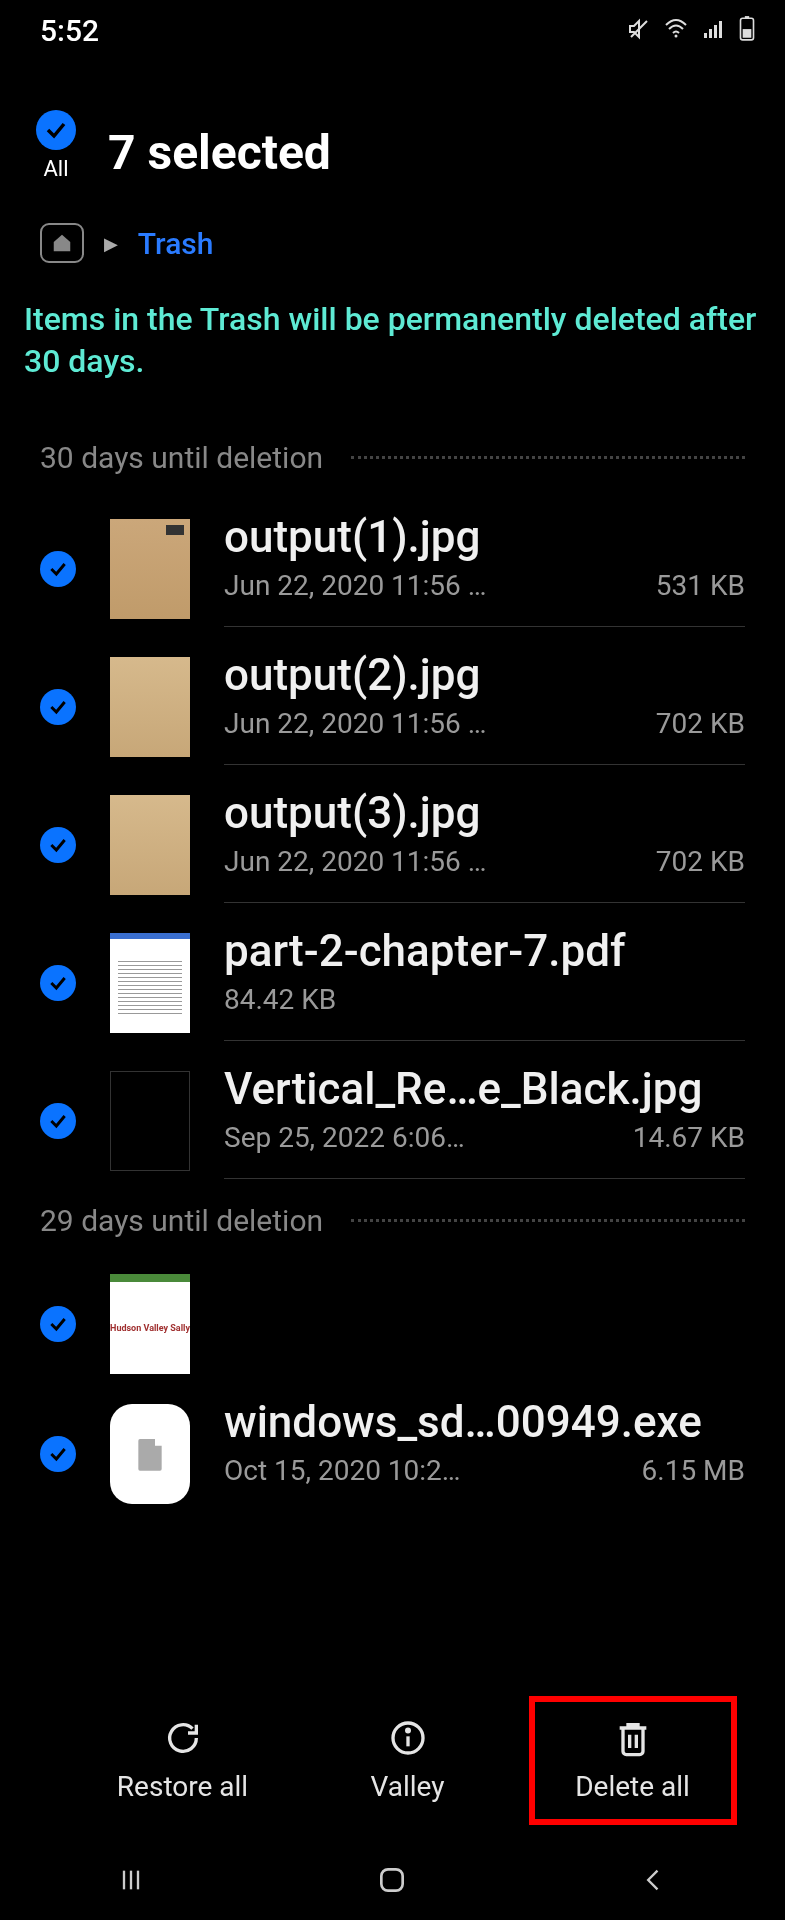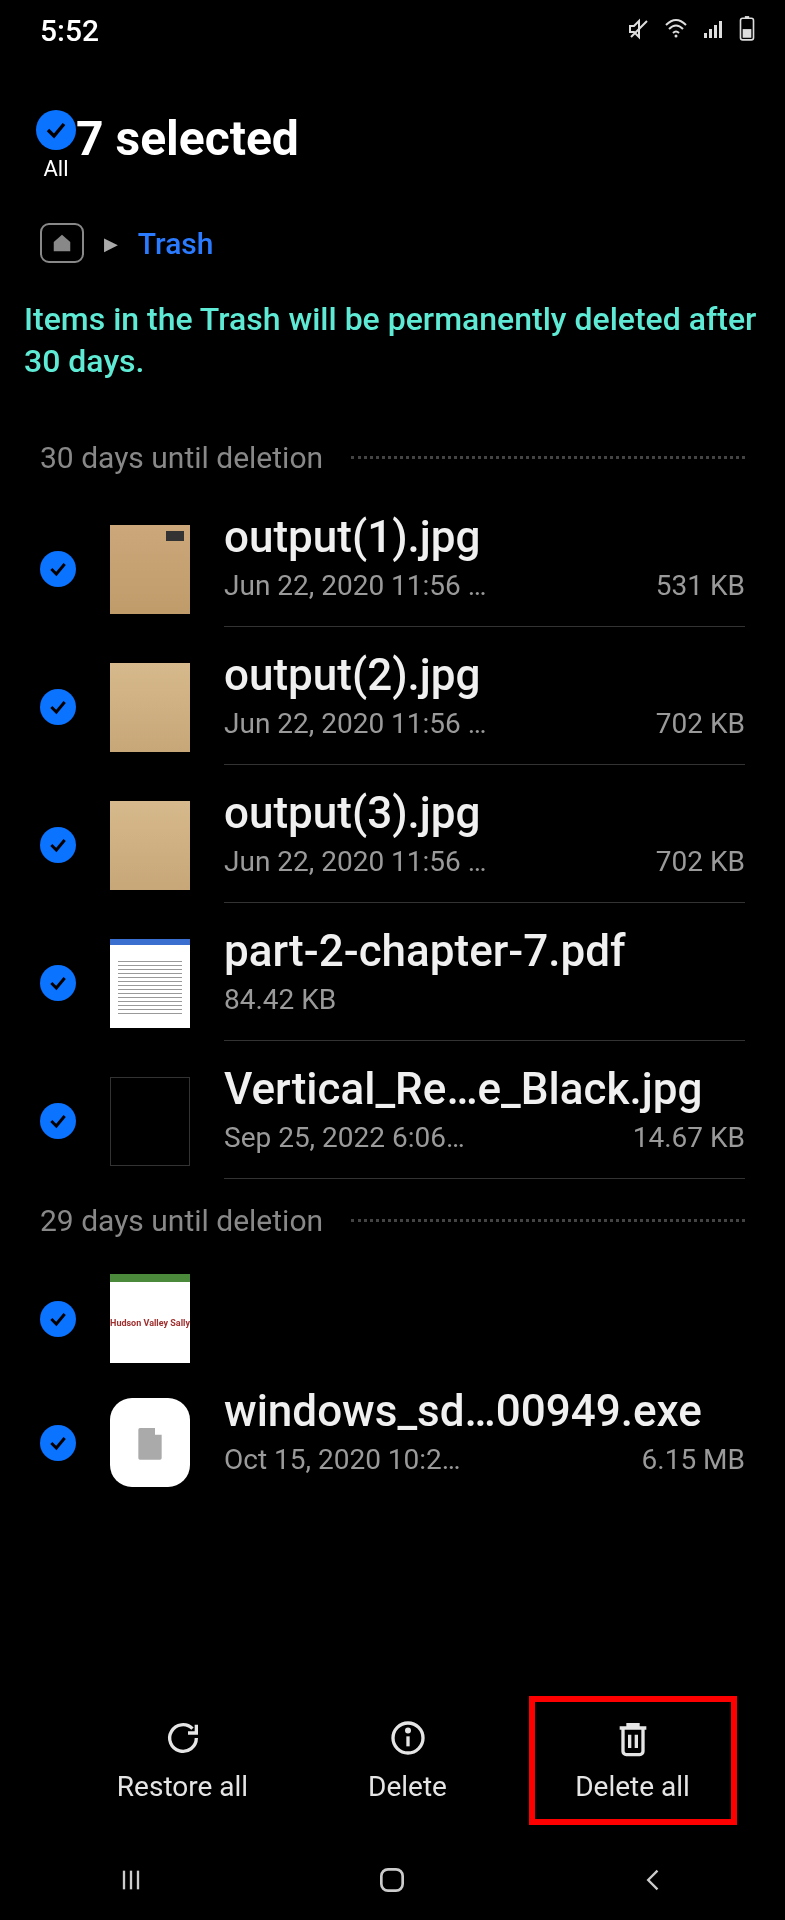--- a/index.html
+++ b/index.html
@@ -3,21 +3,21 @@
 <meta charset="utf-8">
 <style>
 * { margin:0; padding:0; box-sizing:border-box; }
 html,body { width:785px; height:1920px; background:#000; color:#fff; font-family:-apple-system,Roboto,"Helvetica Neue",Arial,sans-serif; overflow:hidden; }
 
 
 .status-bar { height:60px; display:flex; align-items:center; justify-content:space-between; padding:0 30px 0 40px; font-size:30px; font-weight:500; }
 .status-icons { display:flex; gap:12px; align-items:center; color:#ddd; }
 
 
-.select-header { display:flex; align-items:flex-start; padding:50px 36px 14px; }
+.select-header { display:flex; align-items:flex-end; gap:32px; padding:50px 36px 14px; }
 .sel-all { display:flex; flex-direction:column; align-items:center; gap:6px; }
 .check-circle { width:40px; height:40px; border-radius:50%; background:#0a73ff; display:flex; align-items:center; justify-content:center; }
 .check-circle svg { width:24px; height:24px; stroke:#000; stroke-width:3.5; fill:none; }
 .sel-all-label { font-size:22px; }
 .sel-title { font-size:48px; font-weight:700; }
 
 
 .breadcrumb { display:flex; align-items:center; gap:20px; padding:28px 40px 20px; }
 .home-ico { width:44px; height:40px; border:2px solid #888; border-radius:9px; display:flex; align-items:center; justify-content:center; }
 .home-ico svg { width:22px; height:22px; fill:#888; }
@@ -29,21 +29,21 @@
 
 
 .section { display:flex; align-items:center; gap:18px; padding:24px 40px 14px; }
 .section-label { color:#888; font-size:30px; white-space:nowrap; }
 .section-dots { flex:1; height:2px; border-top:3px dotted #444; margin-left:10px; }
 
 
 .file-row { display:flex; align-items:center; padding:22px 40px 0; gap:34px; }
 .file-check { width:36px; height:36px; border-radius:50%; background:#0a73ff; display:flex; align-items:center; justify-content:center; flex:0 0 auto; }
 .file-check svg { width:20px; height:20px; stroke:#000; stroke-width:3.5; fill:none; }
-.thumb { width:80px; height:89px; flex:0 0 auto; display:flex; align-items:center; justify-content:center; }
+.thumb { width:80px; height:100px; flex:0 0 auto; display:flex; align-items:center; justify-content:center; }
 .thumb-doc1 { background:linear-gradient(#cba77a,#c09b6a); position:relative; }
 .thumb-doc1::after { content:""; position:absolute; right:6px; top:6px; width:18px; height:10px; background:#333; }
 .thumb-doc2 { background:linear-gradient(#d6b98c,#c7a778); }
 .thumb-pdf { background:#fff; border-top:6px solid #3a6fd0; }
 .thumb-pdf::after { content:""; display:block; width:64px; height:54px; margin:4px auto 0; background:repeating-linear-gradient(#999 0 1px, transparent 1px 4px); }
 .thumb-blank { border:1px solid #333; background:#000; }
 .thumb-album { background:#fff; border-top:8px solid #4a8a3a; display:flex; flex-direction:column; justify-content:center; gap:2px; }
 .thumb-album .t1{ font-size:9px; color:#a03030; text-align:center; font-weight:700; }
 .thumb-exe { background:#fff; border-radius:22px; display:flex; align-items:center; justify-content:center; }
 .thumb-exe svg { width:40px; height:40px; fill:#aaa; }
@@ -237,21 +237,21 @@
         <path d="M20 12 a8 8 0 1 1 -2.3 -5.6 M20 4 v5 h-5"></path>
       </svg>
     <span>Restore all</span>
   </div>
   <div class="action-btn">
     <svg viewBox="0 0 24 24">
         <circle cx="12" cy="12" r="9"></circle>
         <line x1="12" y1="11" x2="12" y2="17"></line>
         <circle cx="12" cy="7.5" r="0.8" fill="#e5e5e5"></circle>
       </svg>
-    <span>Delete</span>
+    <span>Valley</span>
   </div>
   <div class="action-btn highlight">
     <svg viewBox="0 0 24 24">
         <path d="M4 6 h16 M9 6 V4 h6 v2 M6 6 v14 a2 2 0 0 0 2 2 h8 a2 2 0 0 0 2 -2 V6 M10 10 v8 M14 10 v8"></path>
       </svg>
     <span>Delete all</span>
   </div>
 </div>
 
 <div class="navbar">

